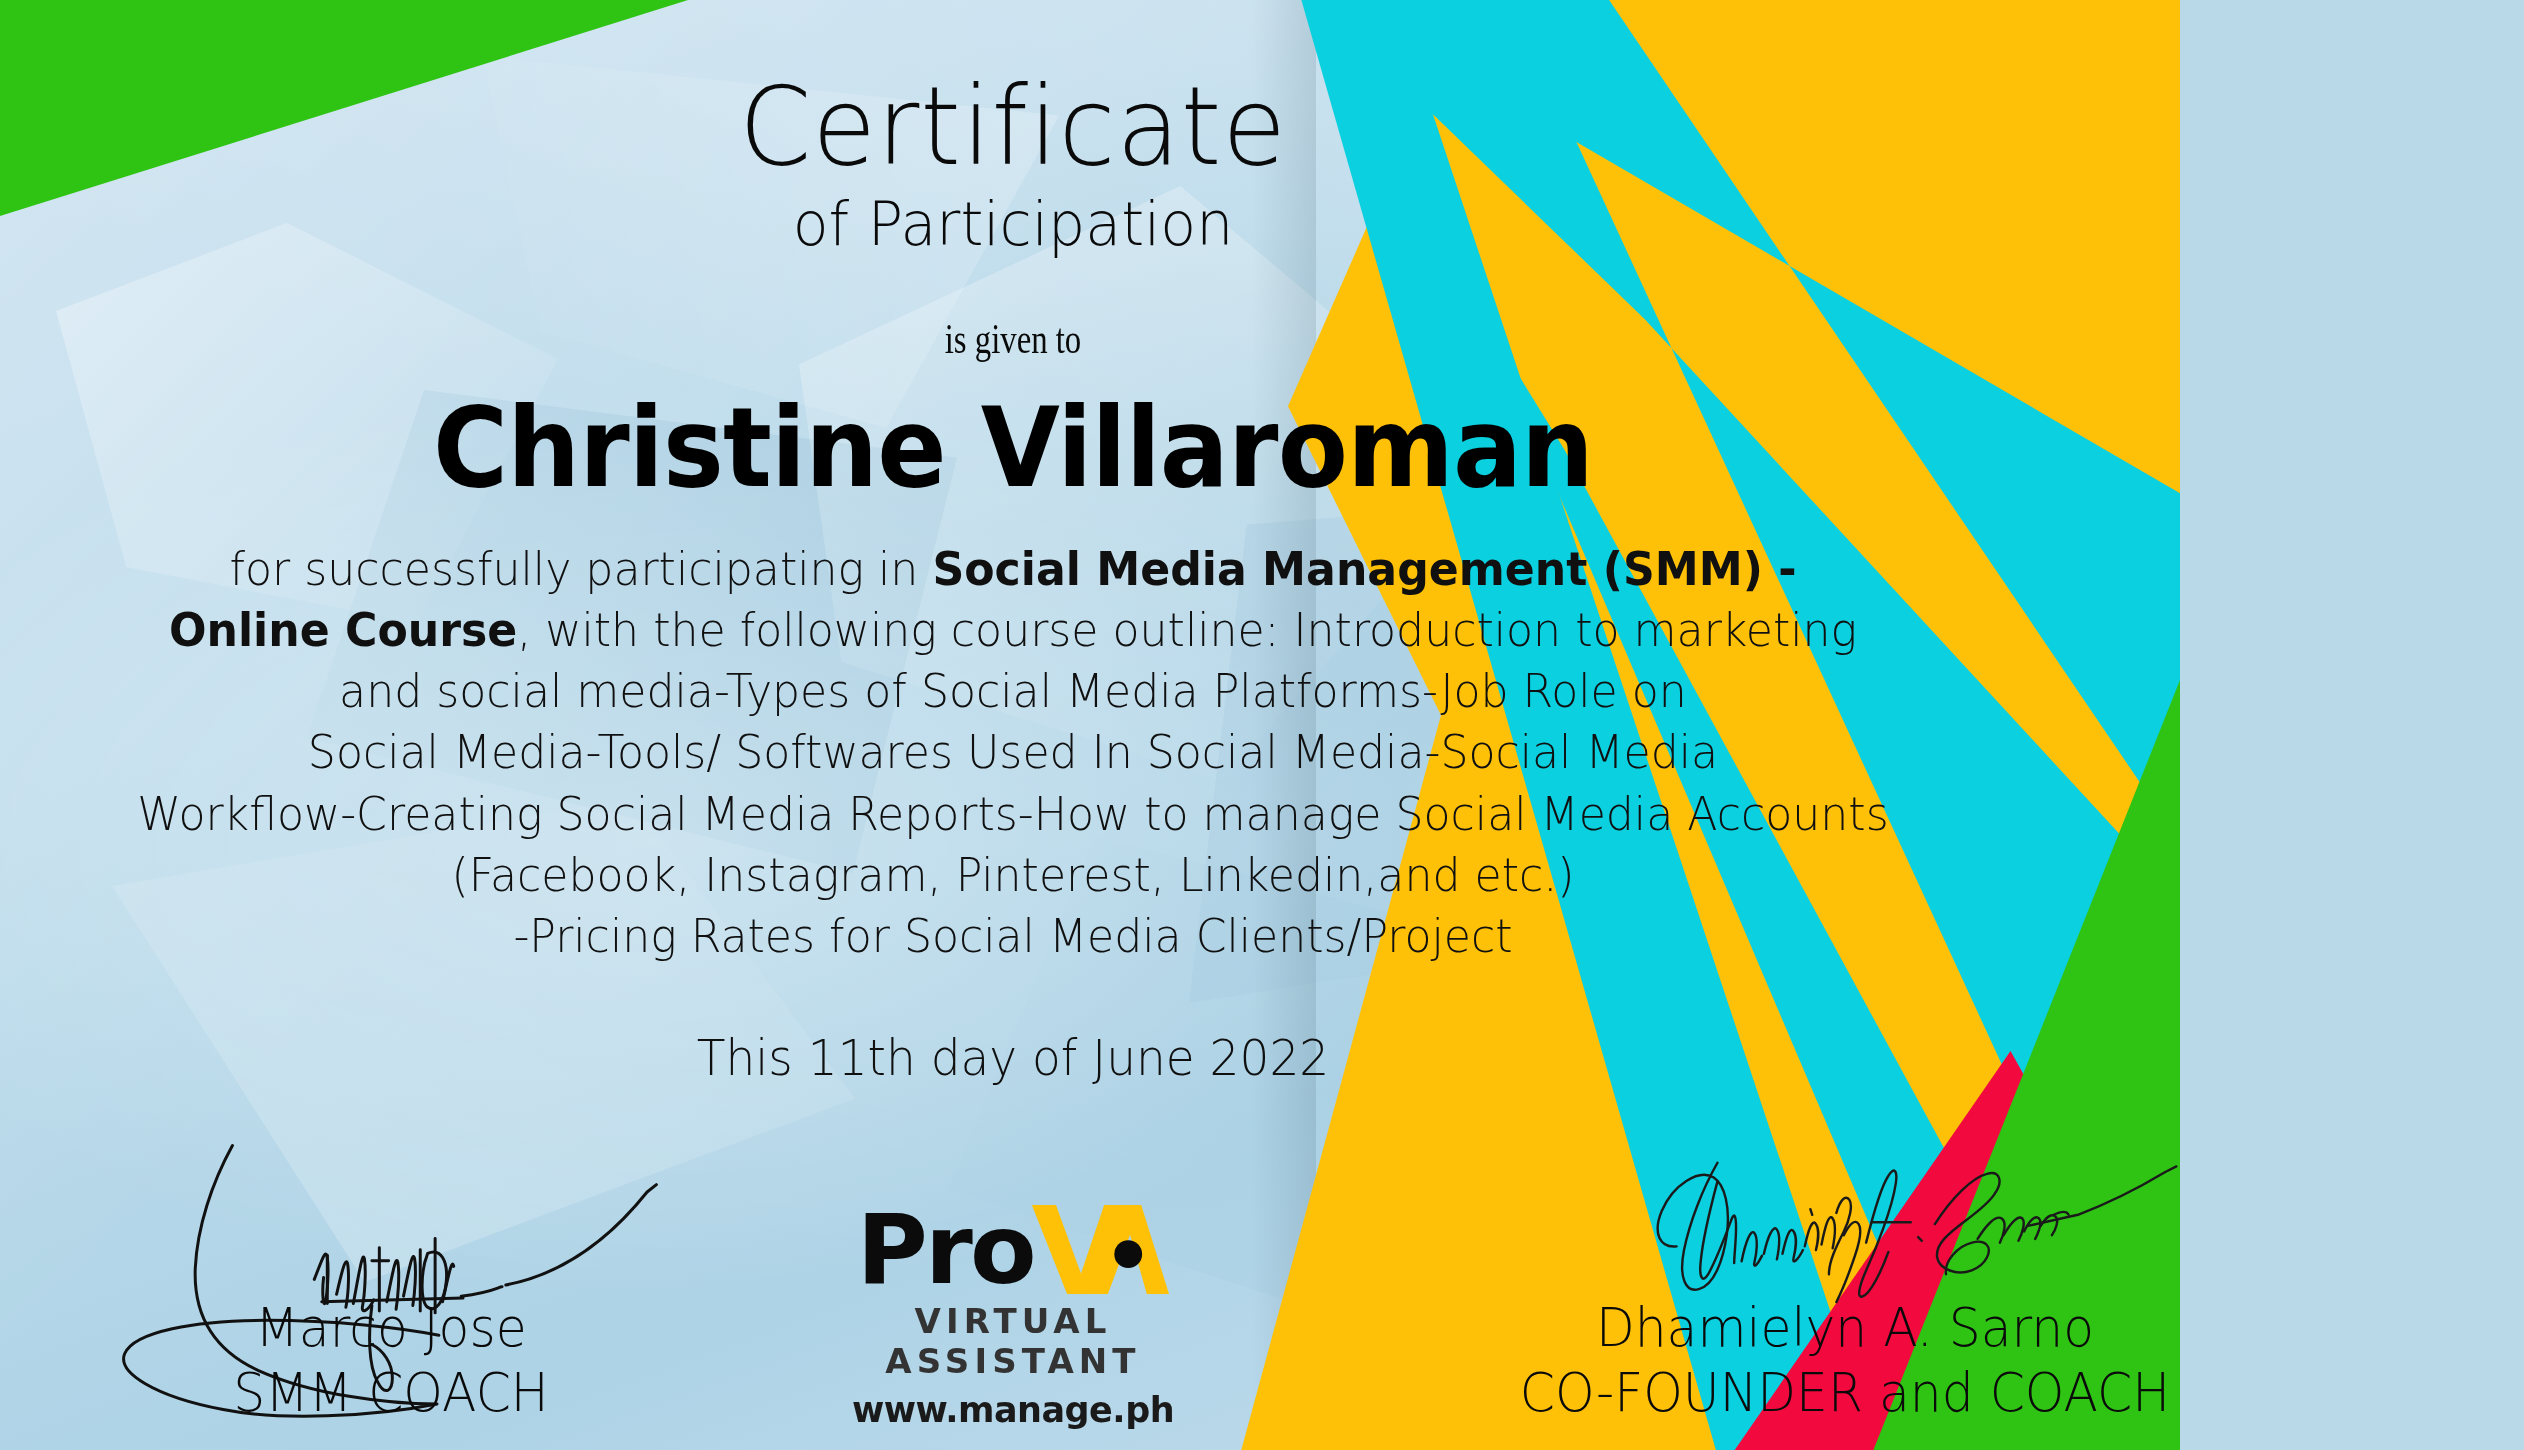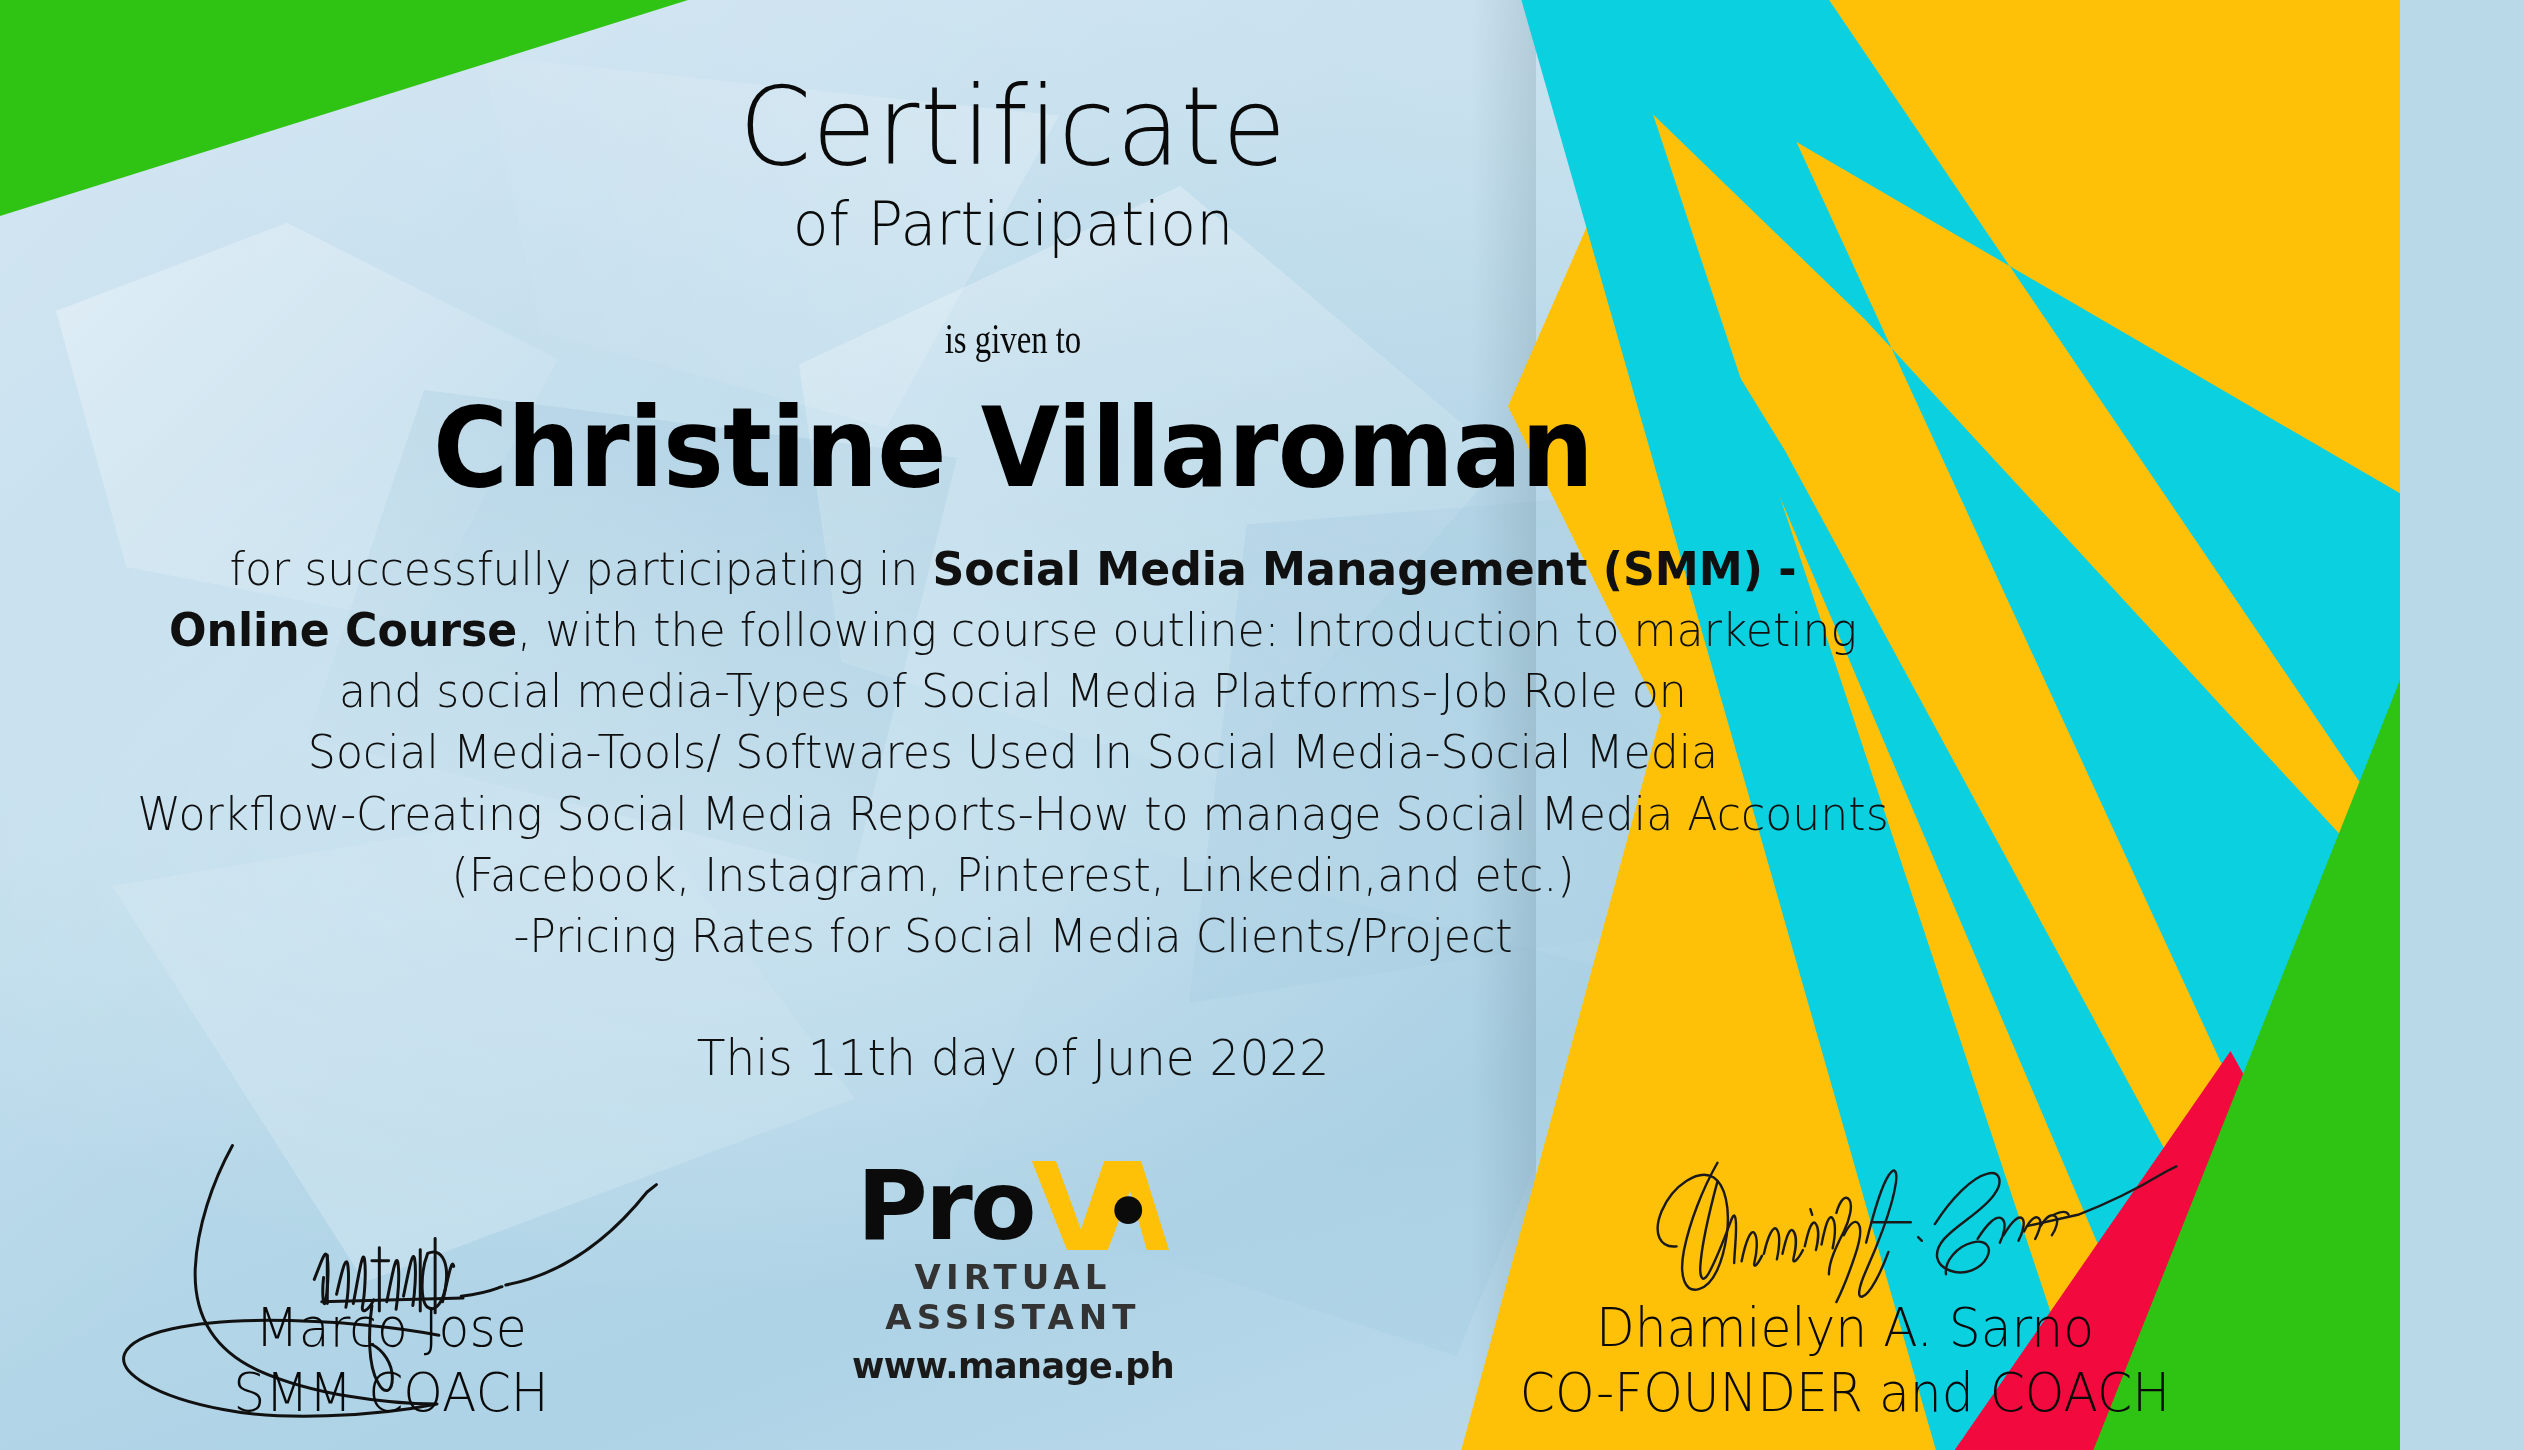--- a/index.html
+++ b/index.html
@@ -1,20 +1,20 @@
 <!DOCTYPE html>
 <html style="font-size:15px"><head>
 <meta charset="utf-8">
 <style>
   html,body{margin:0;padding:0;background:#b9d9e8;}
   *{box-sizing:border-box;}
 
   .cert{
     position:relative;
-    width:2400px;
+    width:2180px;
     height:1451px;
     overflow:hidden;
     background:#bcdbea;
     font-family:"Liberation Sans", sans-serif;
   }
 
   
   .bg-base{
     position:absolute; inset:0;
     background:
@@ -218,20 +218,21 @@
     width:390px;
     text-align:center;
     z-index:6;
   }
   .logo-mark{
     position:relative;
     height:102px;
     display:flex;
     align-items:flex-start;
     justify-content:center;
+    margin-top:44px;
   }
   .logo-pro{
     font-family:"DejaVu Sans", sans-serif;
     font-weight:700;
     font-size:97px;
     line-height:1;
     color:#0b0b0b;
     letter-spacing:-2.8px;
   }
   .logo-va-wrap{ position:relative; width:139px; height:97px; margin-left:-3.7px; }

